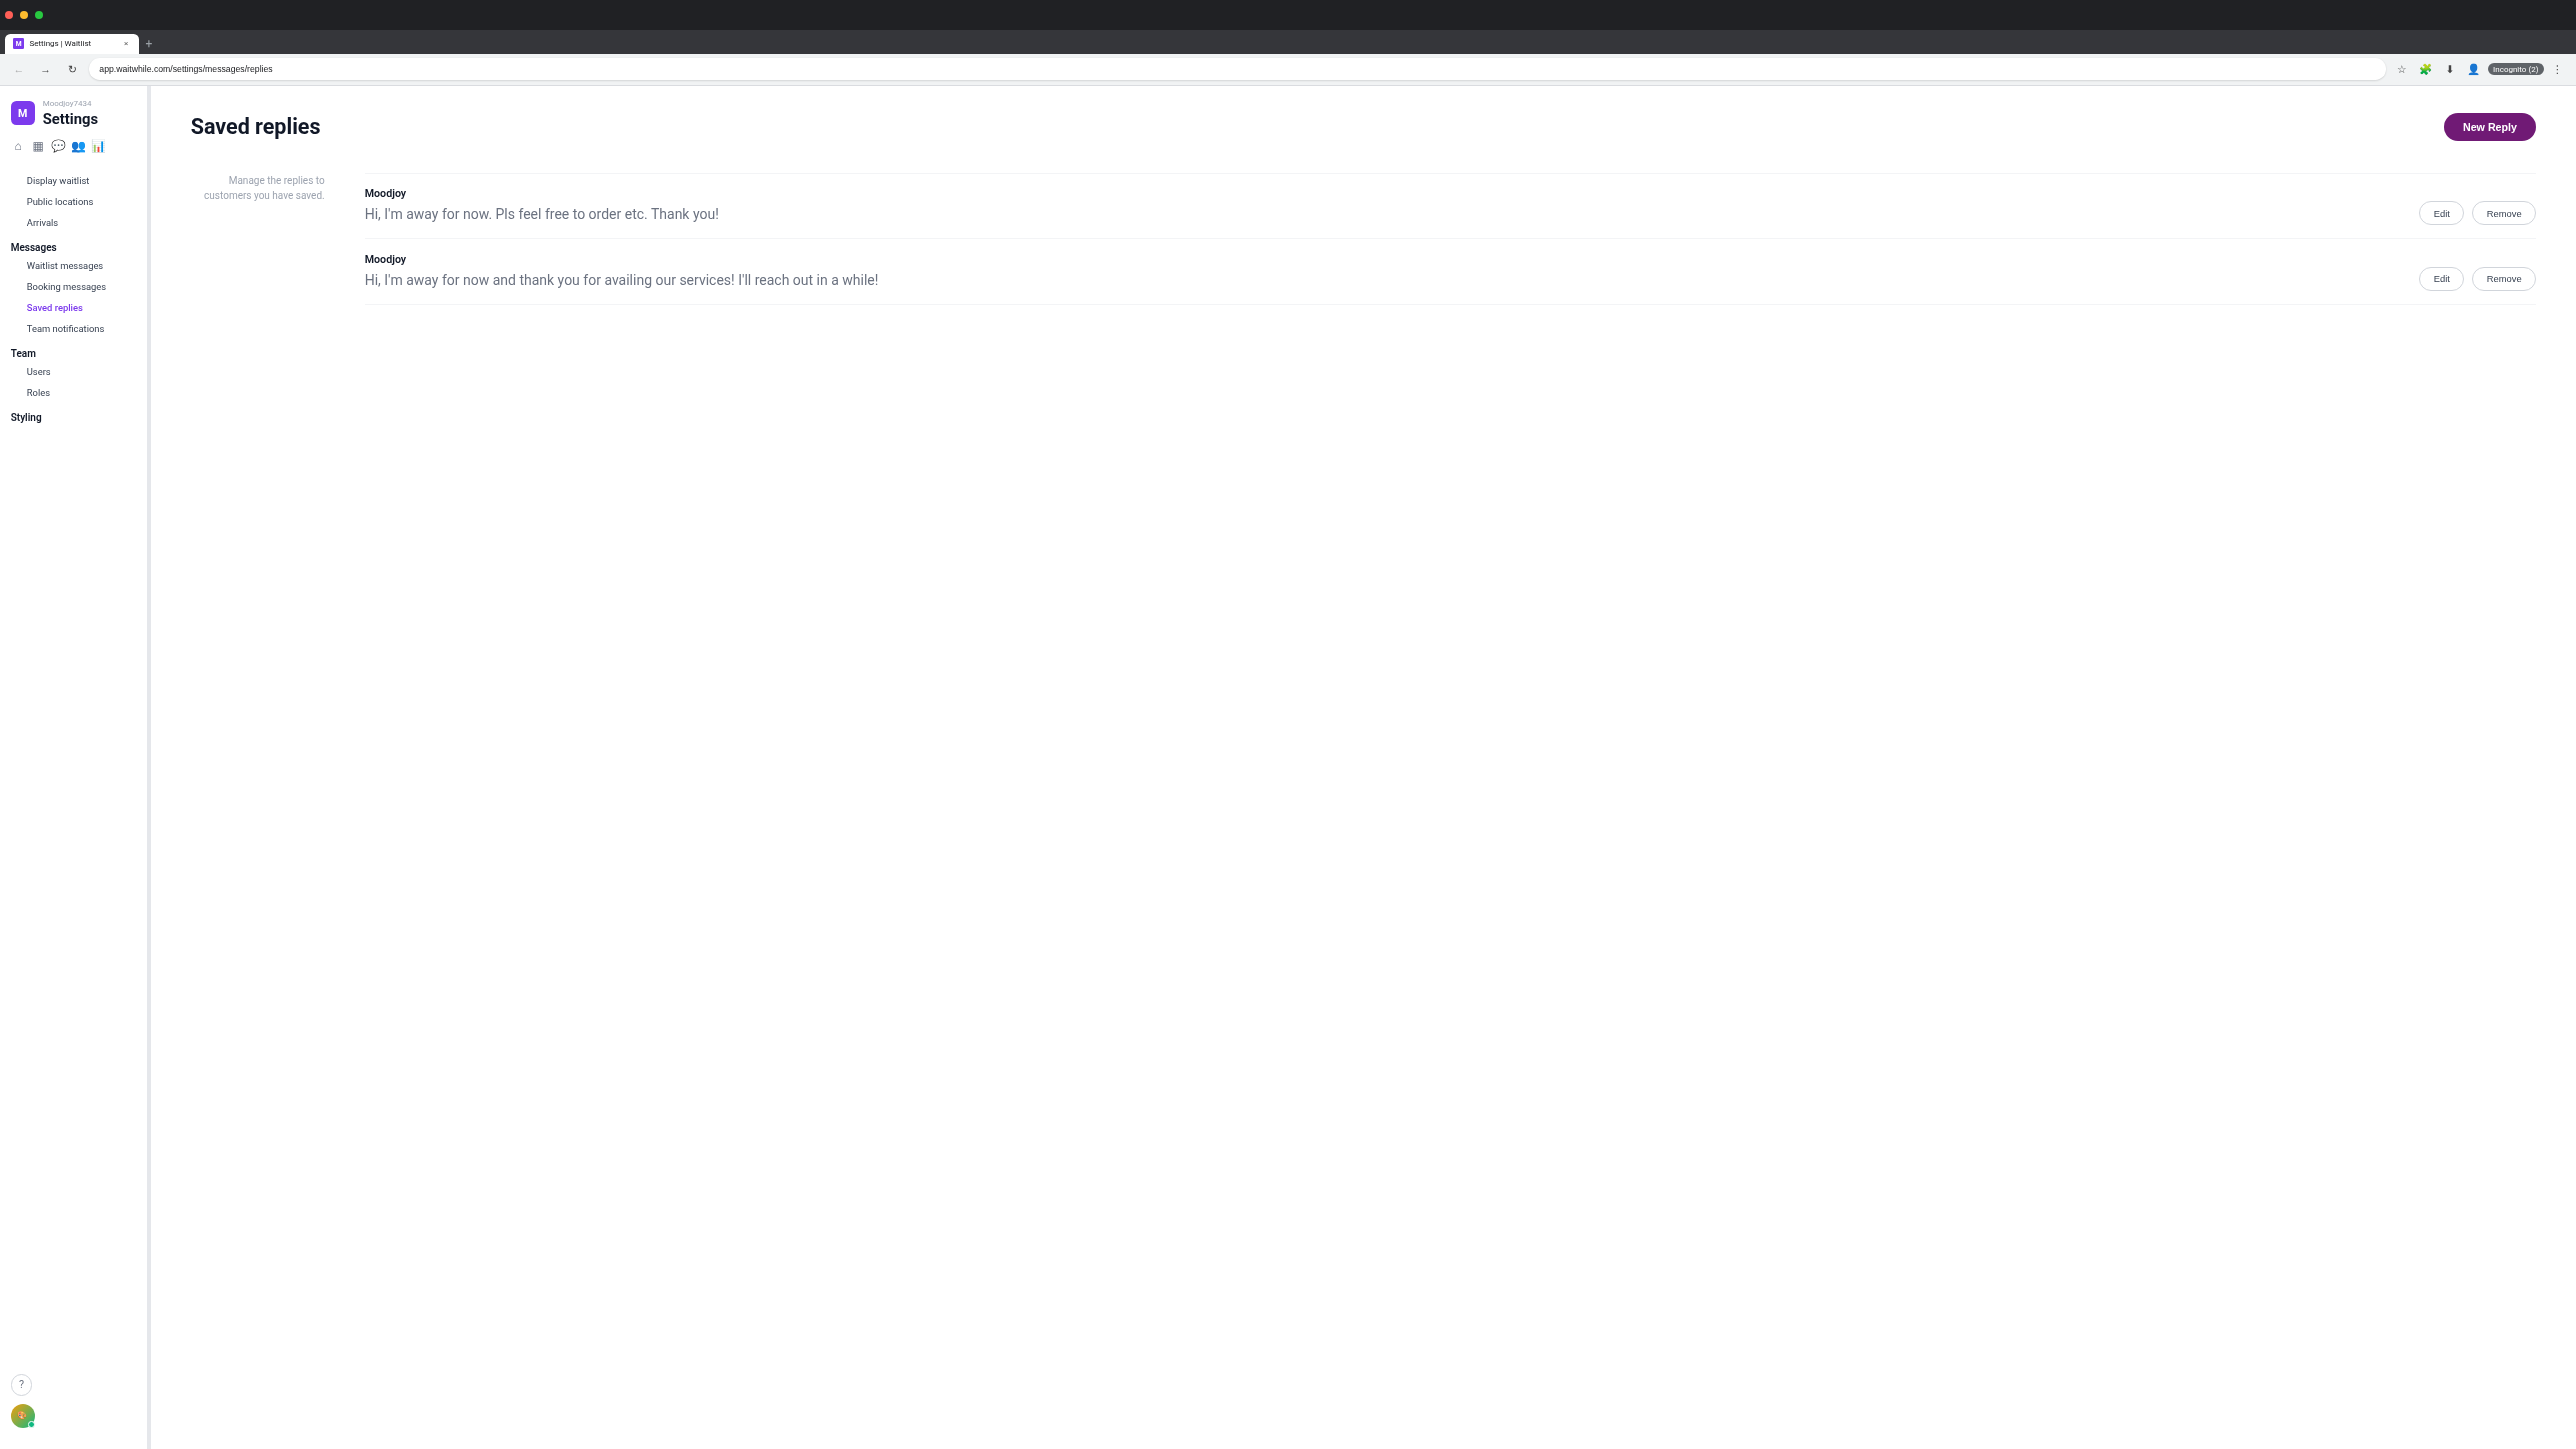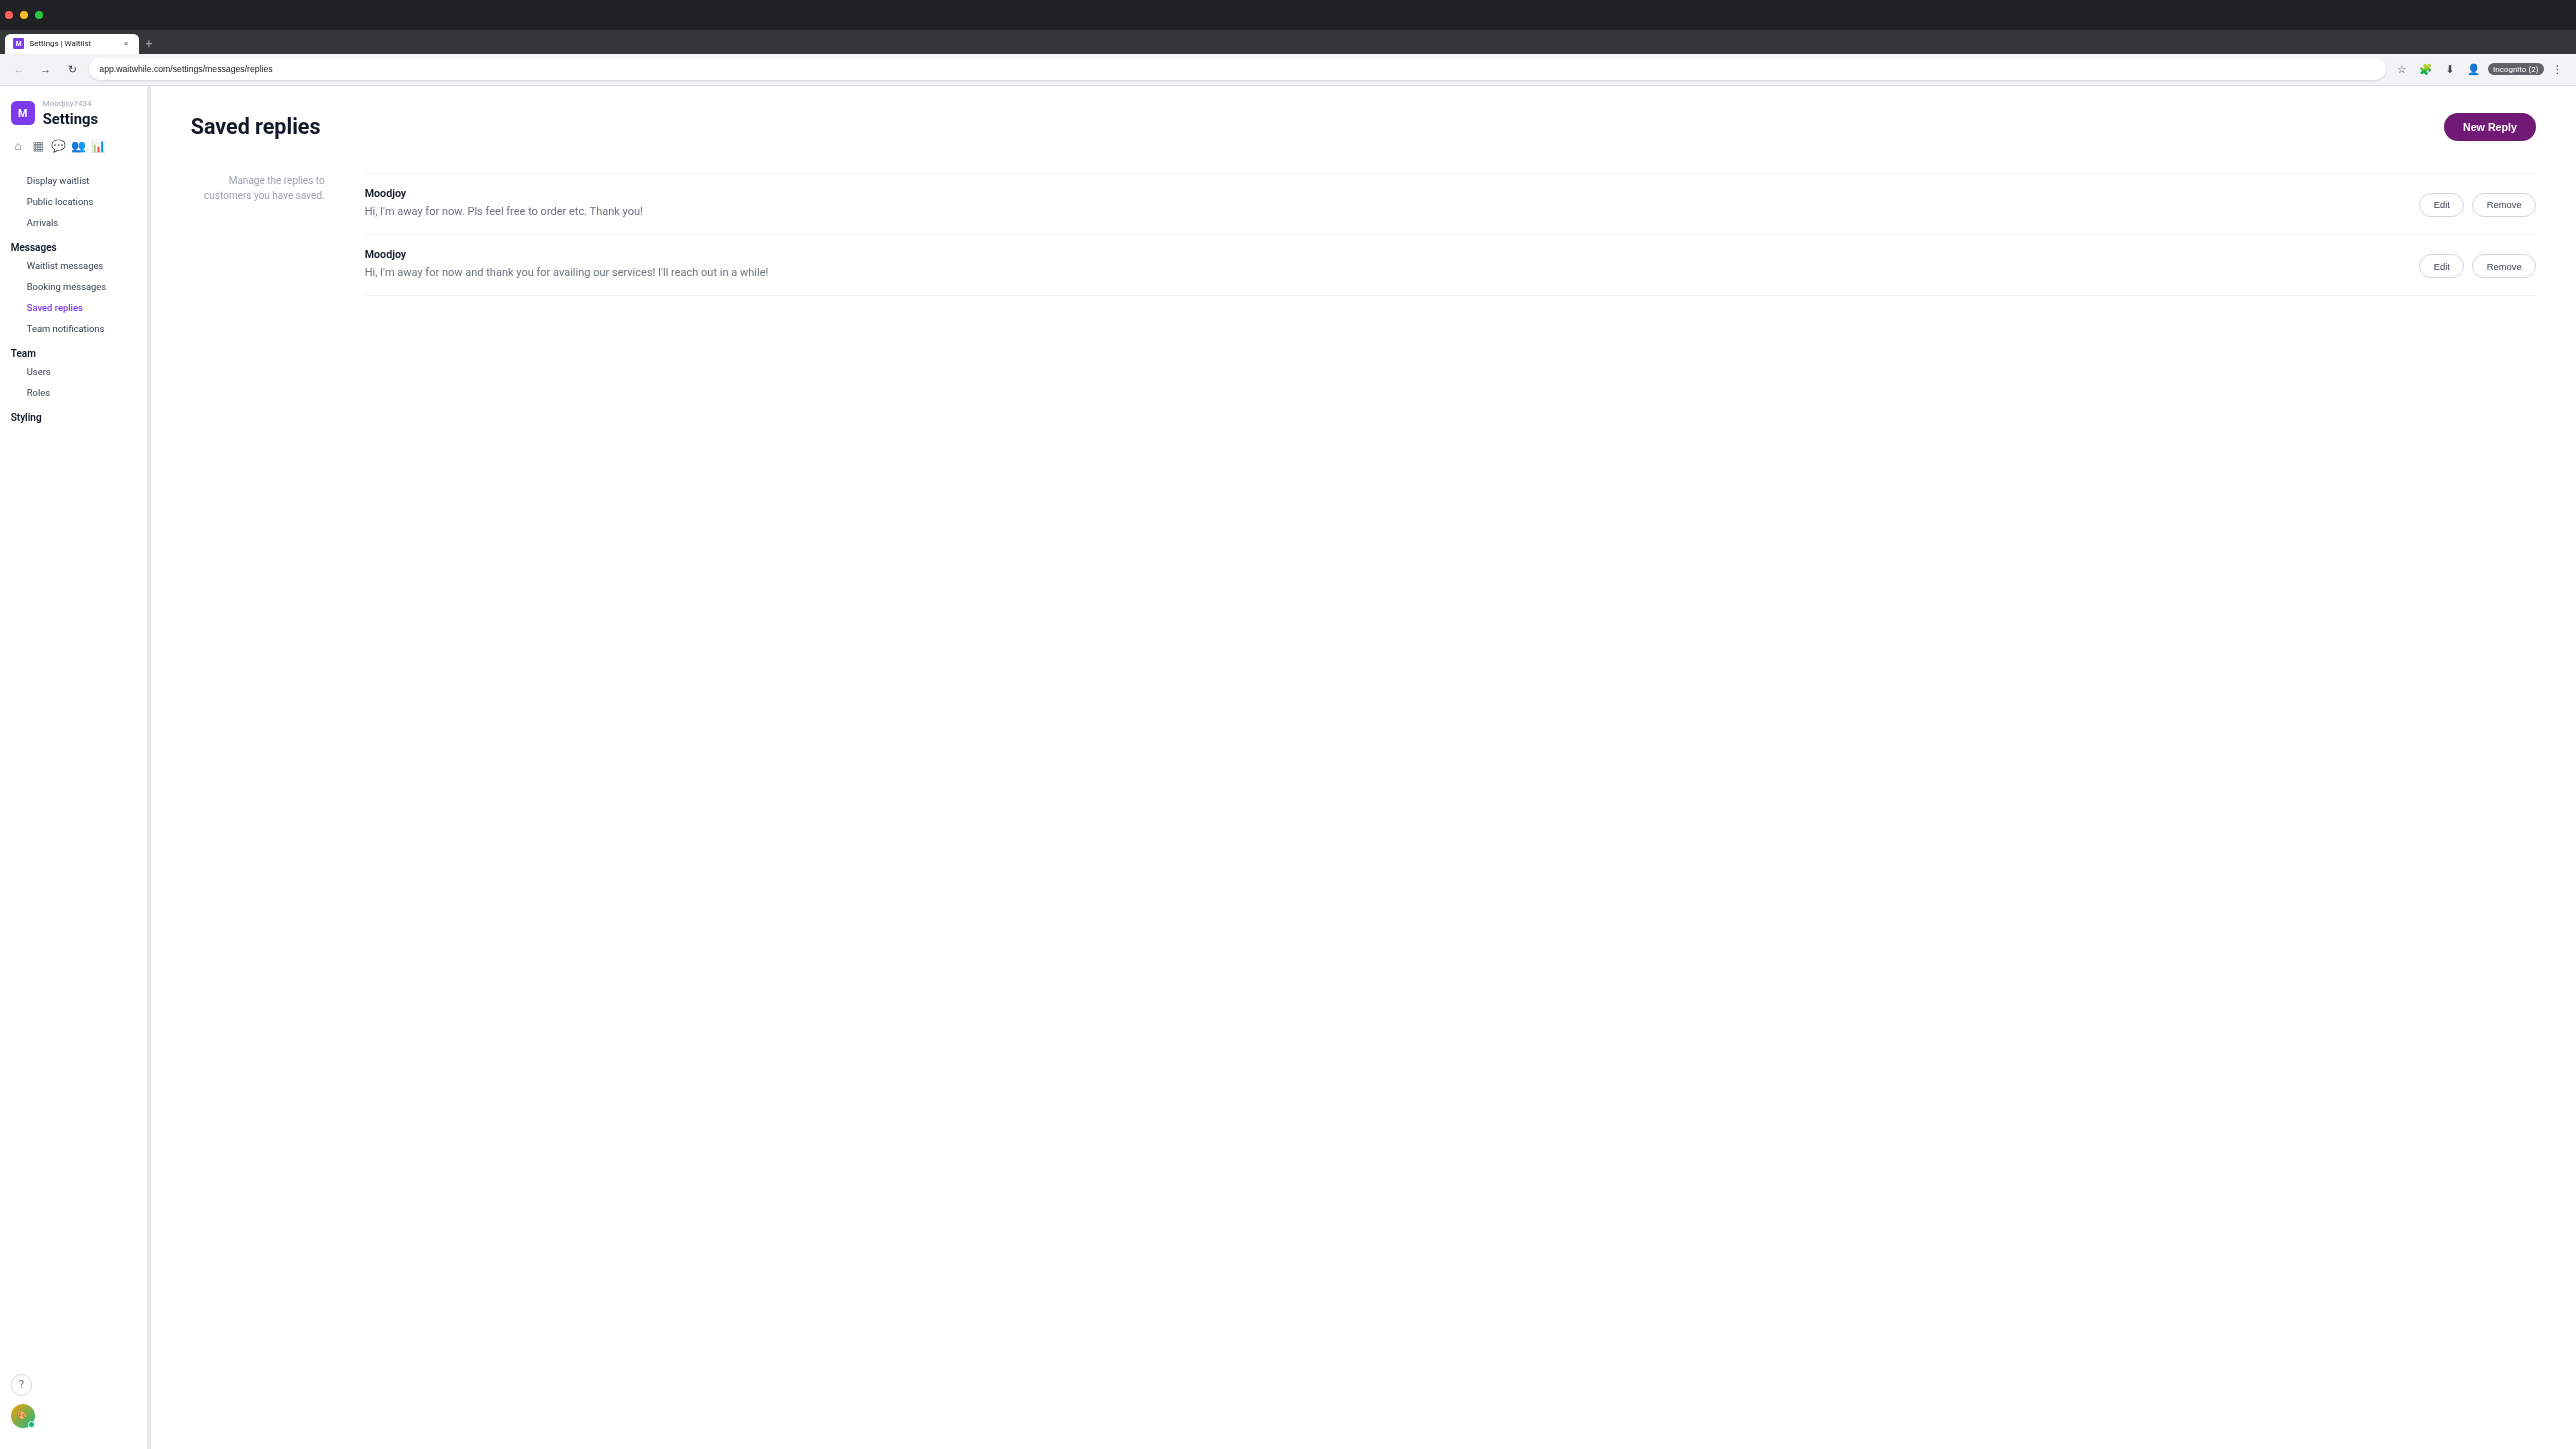--- a/index.html
+++ b/index.html
@@ -42,25 +42,25 @@
     .main-content { flex: 1; overflow-y: auto; padding: 27px 40px; }
     .page-header { display: flex; align-items: center; justify-content: space-between; margin-bottom: 32px; }
     .page-title { font-size: 21.5px; font-weight: 700; color: #111827; }
     .new-reply-btn { background: #701a75; color: #fff; border: none; border-radius: 16px; padding: 8px 19px; font-size: 10.7px; font-weight: 600; cursor: pointer; white-space: nowrap; }
 
     .content-body { display: flex; gap: 40px; }
     .description-col { width: 134px; flex-shrink: 0; }
     .description-text { font-size: 10px; color: #9ca3af; line-height: 1.5; text-align: right; }
 
     .replies-col { flex: 1; display: flex; flex-direction: column; gap: 0; }
-    .reply-item { padding: 13.4px 0; border-bottom: 0.7px solid #f3f4f6; display: flex; align-items: center; justify-content: space-between; gap: 16px; }
+    .reply-item { padding: 13.4px 0; border-bottom: 0.7px solid #f3f4f6; display: flex; align-items: flex-end; justify-content: space-between; gap: 16px; }
     .reply-item:first-child { border-top: 0.7px solid #f3f4f6; }
     .reply-info { flex: 1; }
     .reply-name { font-size: 10.7px; font-weight: 600; color: #111827; margin-bottom: 4px; }
-    .reply-text { font-size: 11px; color: #6b7280; line-height: 1.5; }
+    .reply-text { font-size: 14px; color: #6b7280; line-height: 1.5; }
     .reply-actions { display: flex; gap: 8px; flex-shrink: 0; align-items: flex-start; padding-top: 2.7px; }
     .action-btn { border: 1px solid #d1d5db; background: #fff; color: #374151; border-radius: 13.4px; padding: 5.4px 13.4px; font-size: 9.4px; font-weight: 500; cursor: pointer; white-space: nowrap; }
 
     .divider { width: 2.7px; background: #e5e7eb; flex-shrink: 0; }
   </style>
 </head>
 <body>
 
 <div class="browser-chrome">
   <div style="width:8px;height:8px;border-radius:50%;background:#ff5f57;"></div>

